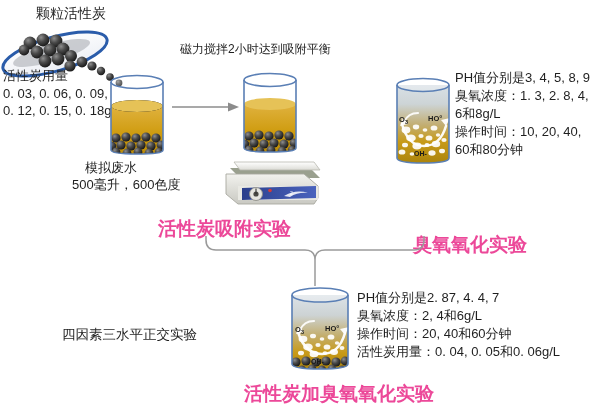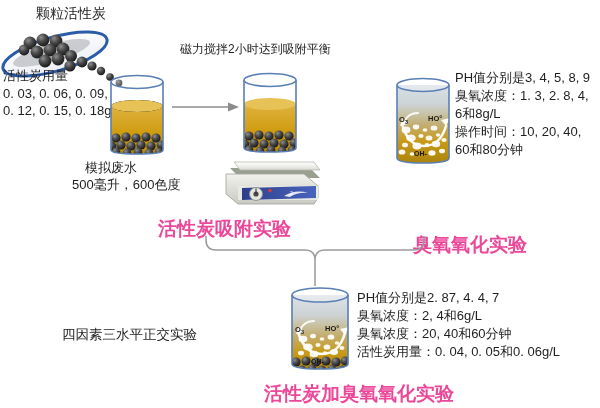--- a/index.html
+++ b/index.html
@@ -327,21 +327,21 @@
       <text x="11" y="50" font-family="Liberation Sans, sans-serif" font-size="7.5" font-weight="bold" fill="#1a1a1a">O</text>
       <text x="17" y="52" font-family="Liberation Sans, sans-serif" font-size="5.5" font-weight="bold" fill="#1a1a1a">3</text>
       <text x="41" y="49" font-family="Liberation Sans, sans-serif" font-size="7.5" font-weight="bold" fill="#1a1a1a">HO°</text>
       <text x="27" y="82" font-family="Liberation Sans, sans-serif" font-size="7" font-weight="bold" fill="#1a1a1a">OH-</text>
     </svg>
   </div>
 
   <div class="abs txt-blk" style="left:357px;top:289px;width:244px;line-height:18px;">
     <div>PH值分别是2. 87, 4. 4, 7</div>
     <div>臭氧浓度：2, 4和6g/L</div>
-    <div>臭氧浓度：20, 40和60分钟</div>
+    <div>操作时间：20, 40和60分钟</div>
     <div>活性炭用量：0. 04, 0. 05和0. 06g/L</div>
   </div>
 
   <div class="abs txt" style="left:62px;top:327px;font-size:13.5px;">四因素三水平正交实验</div>
 
-  <div class="abs red" style="left:264px;top:381px;">活性炭加臭氧氧化实验</div>
+  <div class="abs red" style="left:244px;top:381px;">活性炭加臭氧氧化实验</div>
 
 </div>
 
 </body></html>

